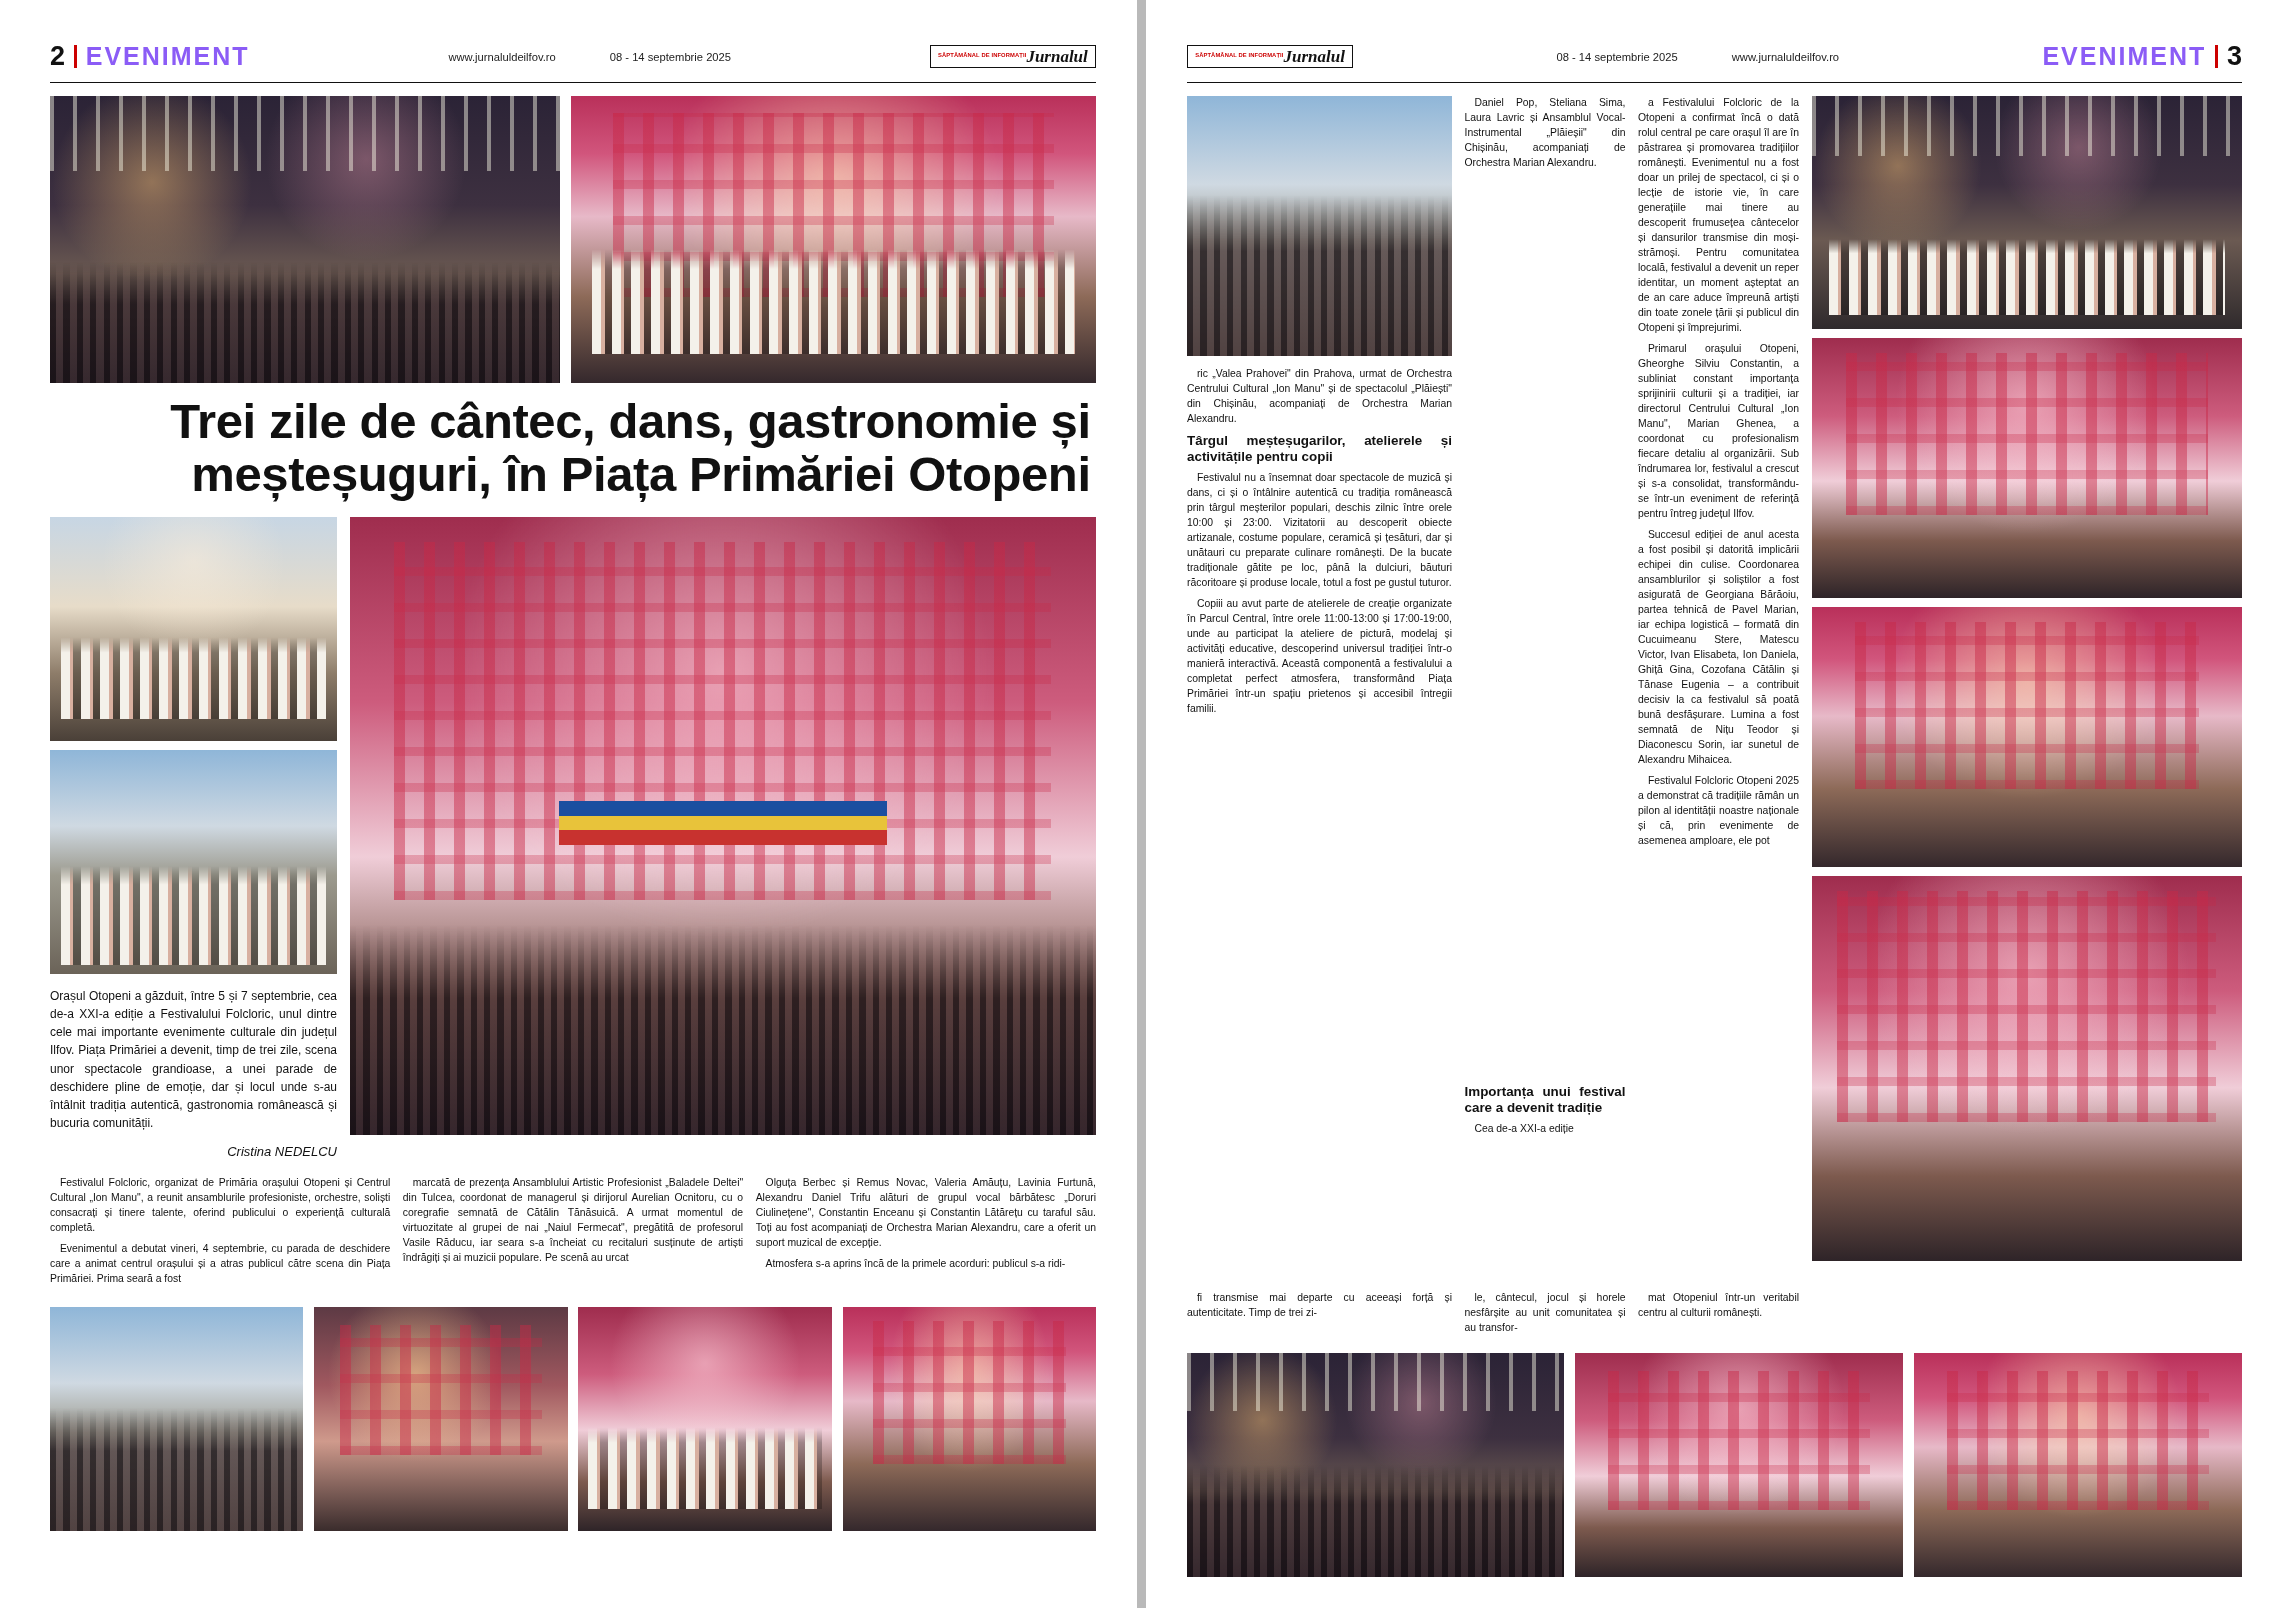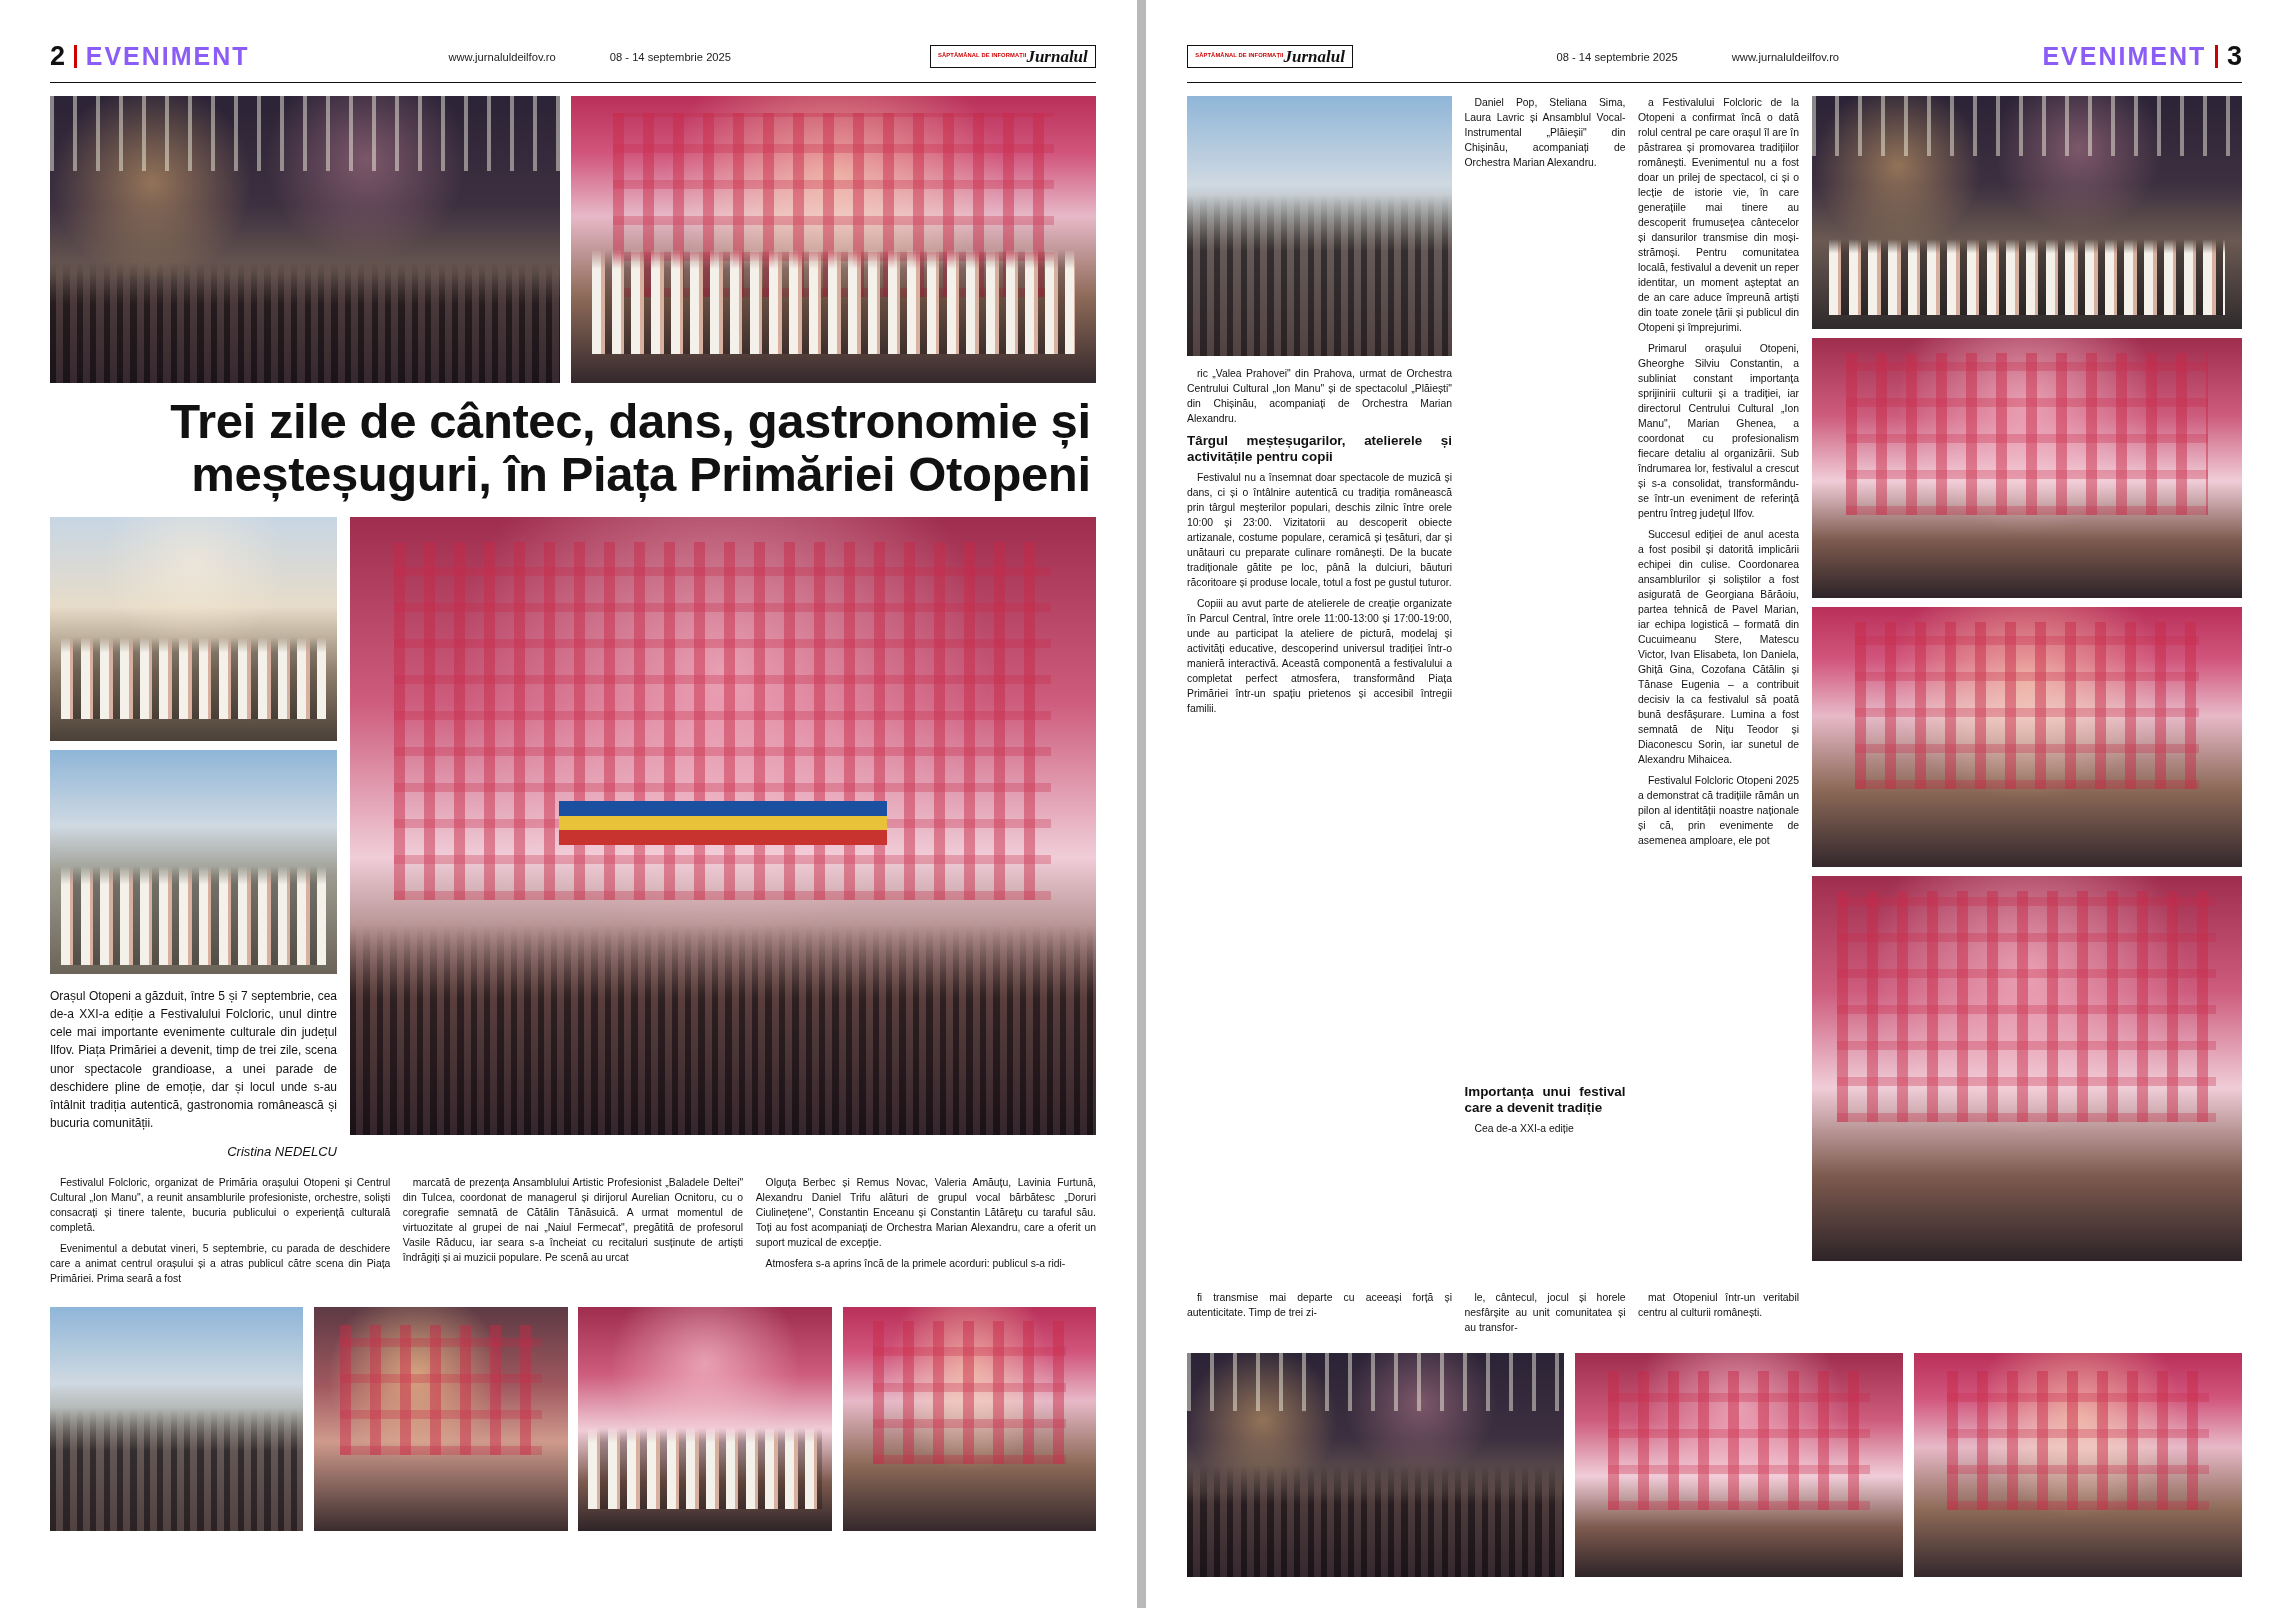--- a/index.html
+++ b/index.html
@@ -124,22 +124,22 @@
           <div class="ov-motif" style="inset:4% 6% 38% 6%;"></div>
           <div class="ov-people" style="height:34%;"></div>
           <div style="position:absolute;left:28%;right:28%;top:46%;height:7%;
             background:linear-gradient(180deg,#1b4fa0 33%,#e8c33a 33% 66%,#c8322f 66%);"></div>
         </div>
       </div>
     </div>
 
     <div class="cols3" style="margin-top:14.3px;">
       <div class="col">
-        <p class="first">Festivalul Folcloric, organizat de Primăria orașului Otopeni și Centrul Cultural „Ion Manu", a reunit ansamblurile profesioniste, orchestre, soliști consacrați și tinere talente, bucuria publicului o experiență culturală completă.</p>
-        <p>Evenimentul a debutat vineri, 5 septembrie, cu parada de deschidere care a animat centrul orașului și a atras publicul către scena din Piața Primăriei. Prima seară a fost</p>
+        <p class="first">Festivalul Folcloric, organizat de Primăria orașului Otopeni și Centrul Cultural „Ion Manu", a reunit ansamblurile profesioniste, orchestre, soliști consacrați și tinere talente, oferind publicului o experiență culturală completă.</p>
+        <p>Evenimentul a debutat vineri, 4 septembrie, cu parada de deschidere care a animat centrul orașului și a atras publicul către scena din Piața Primăriei. Prima seară a fost</p>
       </div>
       <div class="col">
         <p class="first">marcată de prezența Ansamblului Artistic Profesionist „Baladele Deltei" din Tulcea, coordonat de managerul și dirijorul Aurelian Ocnitoru, cu o coregrafie semnată de Cătălin Tănăsuică. A urmat momentul de virtuozitate al grupei de nai „Naiul Fermecat", pregătită de profesorul Vasile Răducu, iar seara s-a încheiat cu recitaluri susținute de artiști îndrăgiți și ai muzicii populare. Pe scenă au urcat</p>
       </div>
       <div class="col">
         <p class="first">Olguța Berbec și Remus Novac, Valeria Amăuțu, Lavinia Furtună, Alexandru Daniel Trifu alături de grupul vocal bărbătesc „Doruri Ciulinețene", Constantin Enceanu și Constantin Lătărețu cu taraful său. Toți au fost acompaniați de Orchestra Marian Alexandru, care a oferit un suport muzical de excepție.</p>
         <p>Atmosfera s-a aprins încă de la primele acorduri: publicul s-a ridi-</p>
       </div>
     </div>
 

